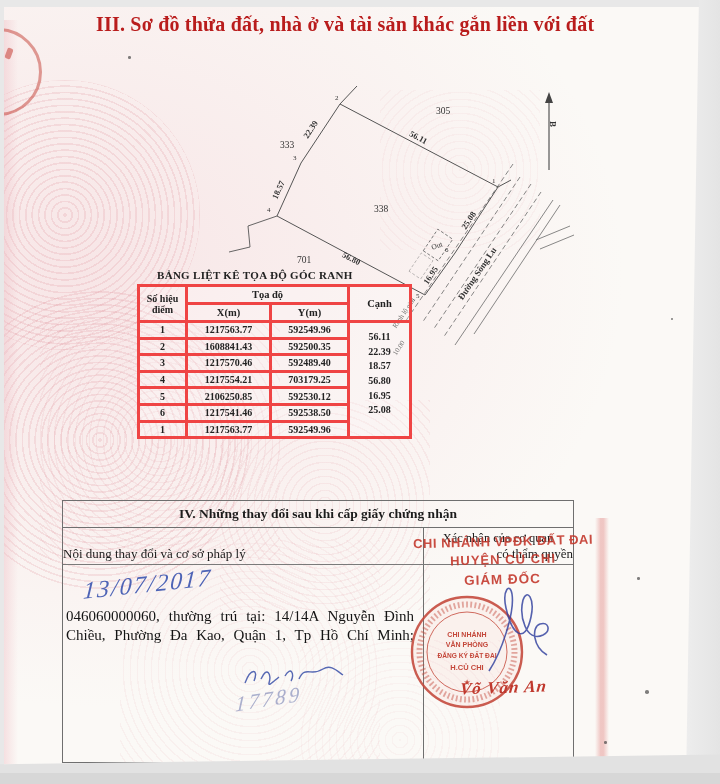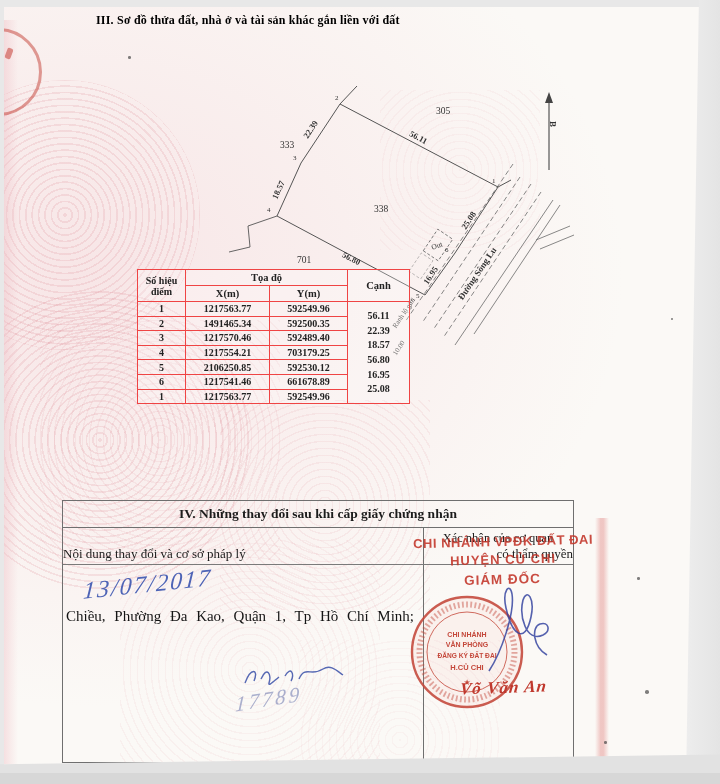--- a/index.html
+++ b/index.html
@@ -22,37 +22,37 @@
       background:repeating-radial-gradient(circle at center,rgba(217,122,134,.17) 0 1.6px,rgba(0,0,0,0) 1.6px 6.4px)}
   .wm2{background:repeating-radial-gradient(circle at center,rgba(219,130,142,.11) 0 1.4px,rgba(0,0,0,0) 1.4px 7px)}
   .pink-tint{z-index:0;background:radial-gradient(ellipse at 12% 35%,rgba(243,205,211,.45),rgba(243,205,211,0) 60%)}
   .left-pink{z-index:2;background:linear-gradient(to right,rgba(238,190,197,.55),rgba(238,190,197,0))}
   .red-arc{z-index:2;border:3px solid rgba(196,62,52,.5);border-radius:50%}
   .red-blip{z-index:2;background:rgba(196,62,52,.55);border-radius:2px;transform:rotate(20deg)}
   .pink-strip{z-index:2;background:linear-gradient(to right,rgba(0,0,0,0),rgba(228,148,145,.5) 40%,rgba(228,148,145,.5) 60%,rgba(0,0,0,0))}
   .speck{position:absolute;width:3px;height:3px;background:#3c3c3c;opacity:.65;border-radius:45%;z-index:30}
 
   
-  .s3-title{left:96px;top:13px;font-weight:bold;font-size:12px;color:#000000;z-index:5;letter-spacing:.2px}
+  .s3-title{left:96px;top:13px;font-weight:bold;font-size:20px;color:#b91c1c;z-index:5;letter-spacing:.2px}
 
   
   .diagram{z-index:6}
   .diagram text{font-family:"Liberation Serif","DejaVu Serif",serif;fill:#333}
   .dline{stroke:#555;stroke-width:1;fill:none}
   .ddash{stroke:#6a6a6a;stroke-width:.8;fill:none;stroke-dasharray:5 3}
   .dthin{stroke:#6a6a6a;stroke-width:.8;fill:none}
   .elab{font-size:8.5px;font-weight:600}
   .vlab{font-size:7px}
   .plab{font-size:9.5px;fill:#3a3a3a}
 
   
   .coord-wrap{left:137px;top:269px;z-index:7;color:#222}
   .ct-title{font-weight:bold;font-size:11px;letter-spacing:.3px;margin:0 0 3px 20px;white-space:nowrap}
   table.ct{border-collapse:collapse;table-layout:fixed;width:272px;background:rgba(255,255,255,.25)}
-  table.ct th,table.ct td{border:1px solid #ef4444;text-align:center;padding:0;overflow:hidden}
+  table.ct th,table.ct td{border:3px solid #ef4444;text-align:center;padding:0;overflow:hidden}
   table.ct th{font-size:10.5px;font-weight:bold;height:15px}
   table.ct td{font-size:10px;font-weight:600;height:13.6px}
   td.canh-cell{position:relative}
   .canh-val{position:absolute;left:0;width:100%;height:14px;line-height:14px;font-size:10px;font-weight:600;text-align:center}
 
   
   .s4{left:62px;top:500px;width:510px;height:261px;border:1.2px solid #6f6f6f;z-index:8;color:#1c1c1c}
   .s4 .band-title{left:0;top:0;width:100%;height:26px;line-height:26px;text-align:center;
                   font-weight:bold;font-size:13.5px;border-bottom:1px solid #6f6f6f}
   .s4 .divider{left:360px;top:26px;bottom:0;border-left:1px solid #6f6f6f;width:0}
@@ -151,20 +151,21 @@
   <text class="plab" x="287" y="148" text-anchor="middle">333</text>
   <text class="plab" x="381" y="212" text-anchor="middle">338</text>
   <text class="plab" x="304" y="263" text-anchor="middle">701</text>
 
   <text x="478" y="276" font-size="9" font-weight="bold" fill="#444" text-anchor="middle" transform="rotate(-56 478 274)">Đường Sông Lu</text>
   <text x="404" y="315" font-size="7" fill="#555" text-anchor="middle" transform="rotate(-56 404 313)">Ranh lộ giới</text>
   <text x="399" y="350" font-size="7" text-anchor="middle" transform="rotate(-56 399 348)">10.00</text>
 </svg>
 
 <div class="abs coord-wrap">
+  <div class="ct-title">BẢNG LIỆT KÊ TỌA ĐỘ GÓC RANH</div>
   <table class="ct">
     <colgroup>
         <col style="width:48px">
         <col style="width:84px">
         <col style="width:78px">
         <col style="width:62px">
       </colgroup>
     <thead>
       <tr>
         <th rowspan="2" style="font-size:10px;line-height:11px">Số hiệu điểm</th>
@@ -185,62 +186,63 @@
           <div class="canh-val" style="top:7px">56.11</div>
           <div class="canh-val" style="top:22px">22.39</div>
           <div class="canh-val" style="top:36px">18.57</div>
           <div class="canh-val" style="top:51px">56.80</div>
           <div class="canh-val" style="top:66px">16.95</div>
           <div class="canh-val" style="top:80px">25.08</div>
         </td>
       </tr>
       <tr>
           <td>2</td>
-          <td>1491465.34</td>
+          <td>1608841.43</td>
           <td>592500.35</td>
         </tr>
       <tr>
           <td>3</td>
           <td>1217570.46</td>
           <td>592489.40</td>
         </tr>
       <tr>
           <td>4</td>
           <td>1217554.21</td>
           <td>703179.25</td>
         </tr>
       <tr>
           <td>5</td>
           <td>2106250.85</td>
           <td>592530.12</td>
         </tr>
       <tr>
           <td>6</td>
           <td>1217541.46</td>
-          <td>661678.89</td>
+          <td>592538.50</td>
         </tr>
       <tr>
           <td>1</td>
           <td>1217563.77</td>
           <td>592549.96</td>
         </tr>
     </tbody>
   </table>
 </div>
 
 <div class="abs s4">
   <div class="abs band-title">IV. Những thay đổi sau khi cấp giấy chứng nhận</div>
   <div class="abs divider"></div>
   <div class="abs rule"></div>
   <div class="abs col-left-h">Nội dung thay đổi và cơ sở pháp lý</div>
   <div class="abs confirm1">Xác nhận của cơ quan</div>
   <div class="abs confirm2">có thẩm quyền</div>
 
   <div class="abs hand-date">13/07/2017</div>
   <div class="abs para">
+    <div class="jl">046060000060, thường trú tại: 14/14A Nguyễn Đình</div>
     <div class="jl">Chiều, Phường Đa Kao, Quận 1, Tp Hồ Chí Minh;</div>
   </div>
   <svg class="abs scribble noi" width="110" height="32" viewBox="0 0 110 32">
     <path d="M6,22 C12,6 20,8 15,20 M22,18 C28,4 33,14 30,22 C29,26 35,20 40,16 M46,15 C52,4 56,14 52,20 M60,18 C66,4 72,16 84,8 C92,3 98,10 104,14" stroke="#3a50a8" stroke-width="1.4" fill="none" opacity=".85"></path>
   </svg>
   <div class="abs hand-num">17789</div>
 
   <div class="stamp-line st1">CHI NHÁNH VPĐK ĐẤT ĐAI</div>
   <div class="stamp-line st2">HUYỆN CỦ CHI</div>
   <div class="stamp-line st3">GIÁM ĐỐC</div>

